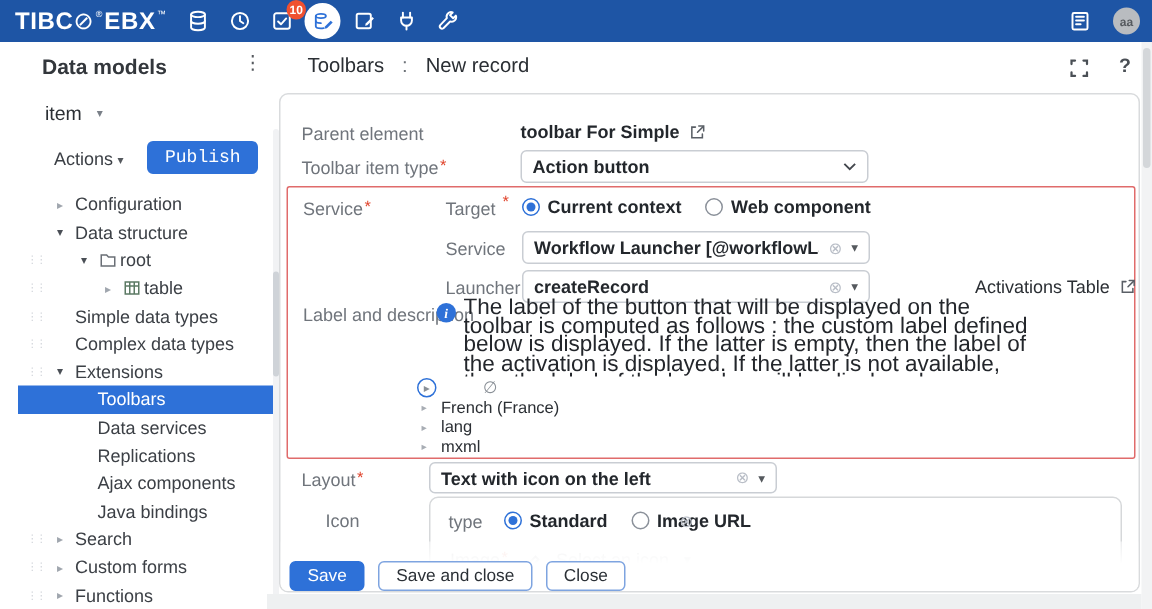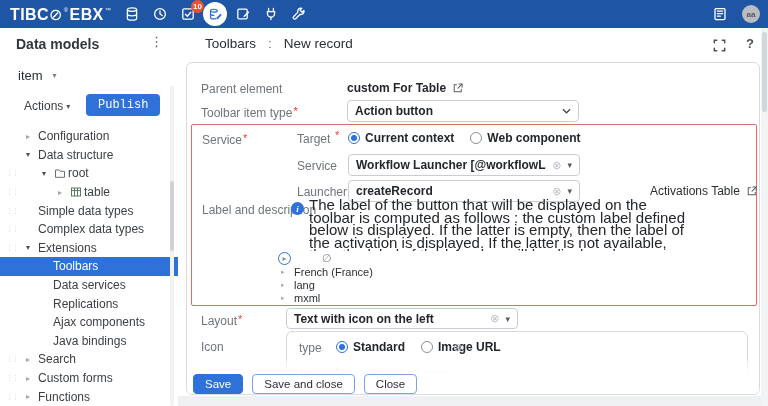--- a/index.html
+++ b/index.html
@@ -11,21 +11,21 @@
   .logo{margin-left:10px;color:#fff;font-weight:700;font-size:16px;letter-spacing:.4px;white-space:nowrap}
   .logo sup{font-size:6px;vertical-align:8px;font-weight:400;margin:0 1px}
   .logo .lg-o{font-weight:400}
   .tnav{position:absolute;left:119px;top:0;height:28px;display:flex;align-items:center;gap:3px}
   .tico{width:25px;height:25px;display:flex;align-items:center;justify-content:center;position:relative;cursor:pointer}
   .tico.active{background:#fff;border-radius:50%;width:24px;height:24px}
   .badge{position:absolute;top:-2px;right:-4px;min-width:13px;height:13px;border-radius:7px;background:#ef5030;color:#fff;font-size:8px;font-weight:700;display:flex;align-items:center;justify-content:center;padding:0 2px}
   .tright{position:absolute;right:8px;top:0;height:28px;display:flex;align-items:center;gap:10px}
   .avatar{width:18px;height:18px;border-radius:50%;background:#b9bcc0;color:#55595e;font-size:8px;font-weight:700;display:flex;align-items:center;justify-content:center}
   
-  .sidebar{position:absolute;left:0;top:28px;width:178px;height:334px;background:#fff}
+  .sidebar{position:absolute;left:12px;top:28px;width:178px;height:334px;background:#fff}
   .side-title{position:absolute;left:16px;top:8px;font-size:14px;font-weight:700;color:#33373c}
   .kebab{position:absolute;left:150px;top:6px;font-size:13px;color:#55595e;cursor:pointer;letter-spacing:1px}
   .dataset{position:absolute;left:18px;top:40px;font-size:13px;color:#2b2f34;cursor:pointer}
   .dataset .caret{font-size:8px;color:#7a8088;margin-left:10px;vertical-align:2px}
   .actions{position:absolute;left:24px;top:71px;font-size:12px;color:#3c4046;cursor:pointer}
   .actions .caret{font-size:8px;color:#55595e;margin-left:3px;vertical-align:1px}
   .publish{position:absolute;left:86px;top:66px;background:#2e71d8;color:#fff;border:none;border-radius:4px;font-size:12px;padding:4px 12px;font-family:Liberation Mono, monospace;cursor:pointer}
   .tree{position:absolute;left:0;top:99px;width:178px}
   .trow{height:18.6px;display:flex;align-items:center;font-size:12px;color:#3c4046;position:relative;cursor:pointer;white-space:nowrap}
   .trow .handle{position:absolute;left:6px;color:#ced2d8;font-size:7px;letter-spacing:-1px}
@@ -243,21 +243,21 @@
   <svg width="15" height="15" viewBox="0 0 16 16" fill="none" stroke="#4a4f55" stroke-width="1.6" stroke-linecap="round">
       <path d="M2.5 5V2.5H5M11 2.5h2.5V5M13.5 11v2.5H11M5 13.5H2.5V11"></path>
     </svg>
 </div>
 <div class="helpbtn">?</div>
 
 <div class="panel">
 
   <div class="flabel" style="left:14px;top:19px">Parent element</div>
   <div class="abs" style="left:160px;top:18px">
-    <span class="fvalue">custom For Table</span><span class="extlink">
+    <span class="fvalue">toolbar For Simple</span><span class="extlink">
         <svg width="12" height="12" viewBox="0 0 14 14" fill="none" stroke="#5a5f66" stroke-width="1.2" stroke-linecap="round">
           <path d="M5.4 3.2H2.6v8.2h8.2V8.6"></path>
           <path d="M8 2.4h3.8v3.8"></path>
           <path d="M11.4 2.8L7 7.2"></path>
         </svg>
       </span>
   </div>
 
   <div class="flabel req" style="left:14px;top:42px">Toolbar item type</div>
   <div class="combo" style="left:160px;top:37px">
@@ -334,21 +334,21 @@
     </div>
   </div>
 
   <div class="flabel req" style="left:14px;top:250px">Layout</div>
   <div class="combo" style="left:99px;top:245px;height:21px">
     <span class="val">Text with icon on the left</span>
     <span class="clear">⊗</span>
     <span class="dcaret">▾</span>
   </div>
 
-  <div class="flabel" style="left:14px;top:277px">Icon</div>
+  <div class="flabel" style="left:30px;top:277px">Icon</div>
   <div class="iconbox">
     <div class="flabel" style="left:12px;top:9px">type</div>
     <div class="radios abs" style="left:49px;top:8px">
       <span class="ipair">
           <span class="radio on">
             <i></i>
           </span>
           <span class="rlabel">Standard</span>
         </span>
       <span class="ipair">

